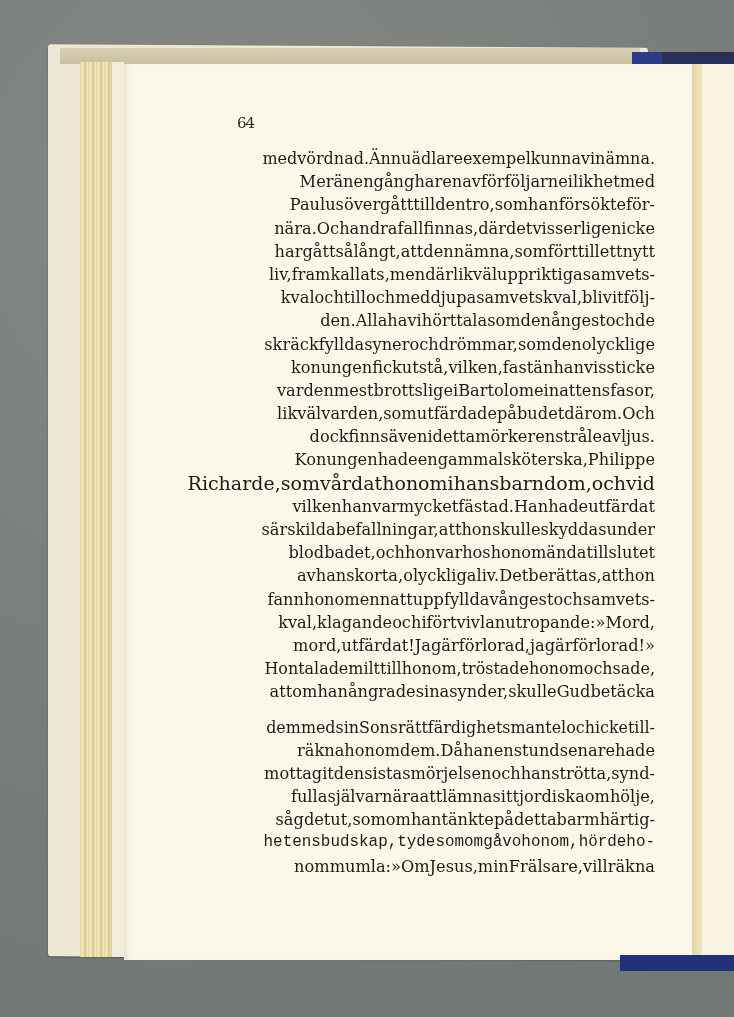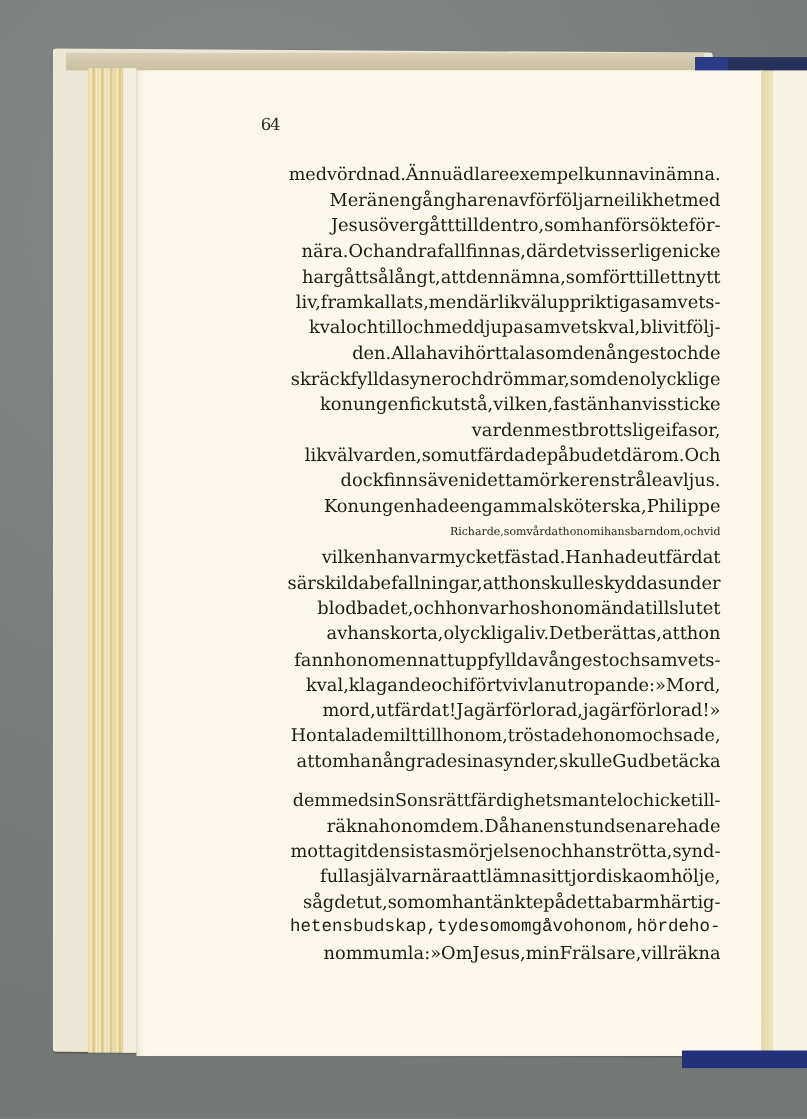--- a/index.html
+++ b/index.html
@@ -41,21 +41,21 @@
   }
   .gutter {
     position:absolute; left:692px; top:64px; width:10px; height:896px;
     background:linear-gradient(90deg,#e2d6a6,#efe6c2);
   }
   .right-page {
     position:absolute; left:702px; top:64px; width:32px; height:896px;
     background:#f8f3e0;
   }
   .page-number {
-    position:absolute; left:237px; top:104px;
+    position:absolute; left:237px; top:114px;
     font-size:15px; color:#2a2622;
     letter-spacing:-1px;
   }
   .text-block {
     position:absolute; left:238px; top:147px; width:417px;
   }
   .line {
     height:23.2px; line-height:23.2px;
     font-size:16.2px; color:#1d1b18;
     text-align:justify; text-align-last:justify;
@@ -100,21 +100,21 @@
       <span class="w">gång</span>
       <span class="w">har</span>
       <span class="w">en</span>
       <span class="w">av</span>
       <span class="w">förföljarne</span>
       <span class="w">i</span>
       <span class="w">likhet</span>
       <span class="w">med</span>
     </div>
     <div class="line">
-      <span class="w">Jesus</span>
+      <span class="w">Paulus</span>
       <span class="w">övergått</span>
       <span class="w">till</span>
       <span class="w">den</span>
       <span class="w">tro,</span>
       <span class="w">som</span>
       <span class="w">han</span>
       <span class="w">försökte</span>
       <span class="w">för-</span>
     </div>
     <div class="line">
@@ -193,20 +193,21 @@
       <span class="w">han</span>
       <span class="w">visst</span>
       <span class="w">icke</span>
     </div>
     <div class="line">
       <span class="w">var</span>
       <span class="w">den</span>
       <span class="w">mest</span>
       <span class="w">brottslige</span>
       <span class="w">i</span>
+      <span class="w">Bartolomeinattens</span>
       <span class="w">fasor,</span>
     </div>
     <div class="line">
       <span class="w">likväl</span>
       <span class="w">var</span>
       <span class="w">den,</span>
       <span class="w">som</span>
       <span class="w">utfärdade</span>
       <span class="w">påbudet</span>
       <span class="w">därom.</span>
@@ -225,21 +226,21 @@
       <span class="w">ljus.</span>
     </div>
     <div class="line">
       <span class="w">Konungen</span>
       <span class="w">hade</span>
       <span class="w">en</span>
       <span class="w">gammal</span>
       <span class="w">sköterska,</span>
       <span class="w">Philippe</span>
     </div>
-    <div class="line" style="font-size: 10px;">
+    <div class="line" style="font-size: 19px;">
       <span class="w">Richarde,</span>
       <span class="w">som</span>
       <span class="w">vårdat</span>
       <span class="w">honom</span>
       <span class="w">i</span>
       <span class="w">hans</span>
       <span class="w">barndom,</span>
       <span class="w">och</span>
       <span class="w">vid</span>
     </div>

